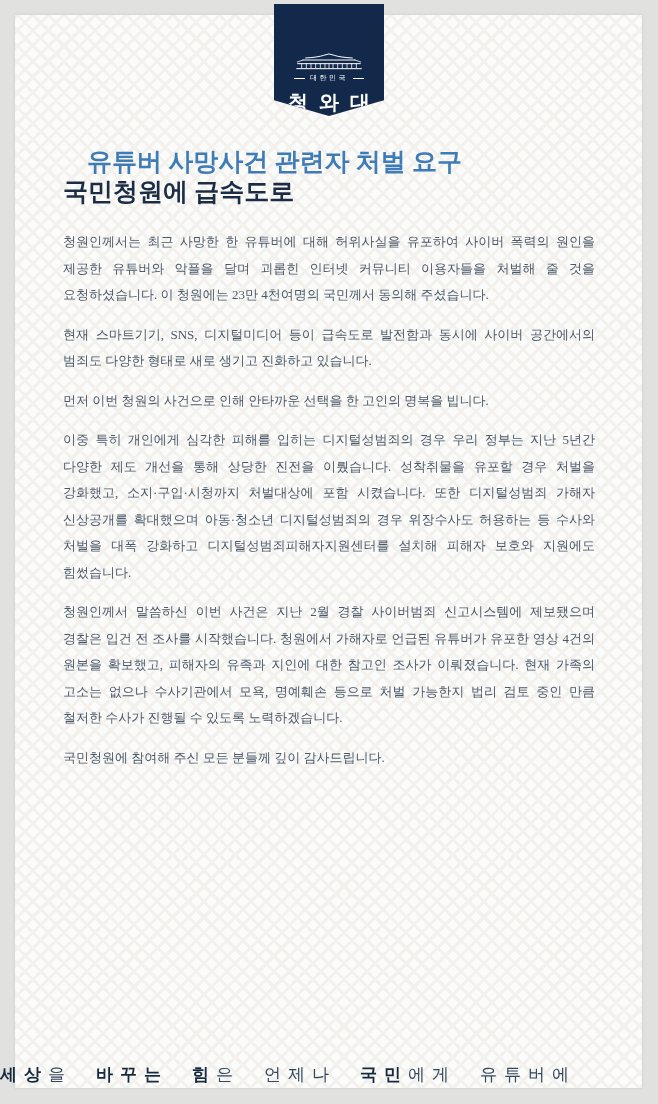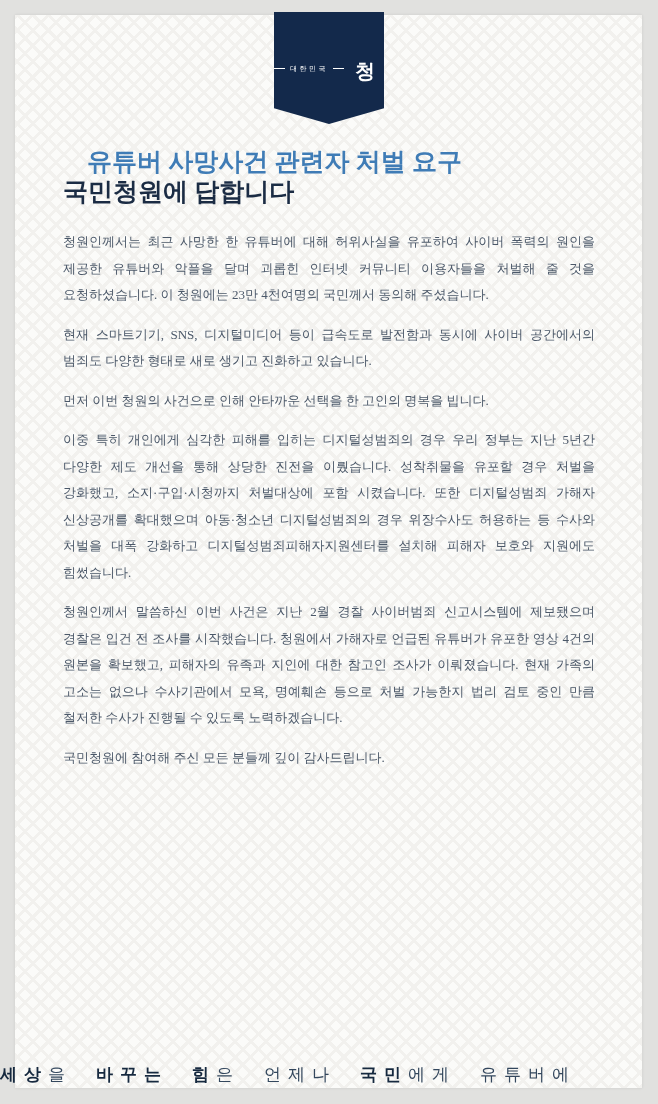--- a/index.html
+++ b/index.html
@@ -17,27 +17,27 @@
     background-color: #fbfbf9;
     background-image:
       repeating-linear-gradient(45deg,  #f2f1ee 0px, #f2f1ee 3px, transparent 3px, transparent 11px),
       repeating-linear-gradient(135deg, #f2f1ee 0px, #f2f1ee 3px, transparent 3px, transparent 11px);
     box-shadow: 0 0 3px rgba(0,0,0,0.10);
     overflow: hidden;
   }
   
   .banner {
     position: absolute;
-    left: 50%; top: 12px;
+    left: 50%; top: 4px;
     transform: translateX(-50%);
     width: 110px; height: 112px;
     background: #13294b;
     clip-path: polygon(0 0, 100% 0, 100% 86%, 50% 100%, 0 86%);
     z-index: 5;
-    display: flex; flex-direction: row; align-items: center;
+    display: flex; flex-direction: column; align-items: center;
     color: #ffffff;
   }
   .banner-building { margin-top: 48px; width: 82px; height: 28px; }
   .banner-country {
     display: flex; align-items: center; gap: 5px;
     margin-top: 1px;
     font-size: 7px; letter-spacing: 2.5px;
     white-space: nowrap;
   }
   .banner-country .dash { width: 11px; height: 1px; background: #ffffff; }
@@ -113,21 +113,21 @@
       <span class="dash"></span>
       <span>대한민국</span>
       <span class="dash"></span>
     </div>
     <div class="banner-org">청와대</div>
   </div>
 
   <div class="content">
     <h1 class="title">
       <span class="t1">유튜버 사망사건 관련자 처벌 요구</span>
-      <span class="t2">국민청원에 답합니다</span>
+      <span class="t2">국민청원에 급속도로</span>
     </h1>
 
     <div class="body-text">
       <p>청원인께서는 최근 사망한 한 유튜버에 대해 허위사실을 유포하여 사이버 폭력의 원인을 제공한 유튜버와 악플을 달며 괴롭힌 인터넷 커뮤니티 이용자들을 처벌해 줄 것을 요청하셨습니다. 이 청원에는 23만 4천여명의 국민께서 동의해 주셨습니다.</p>
       <p>현재 스마트기기, SNS, 디지털미디어 등이 급속도로 발전함과 동시에 사이버 공간에서의 범죄도 다양한 형태로 새로 생기고 진화하고 있습니다.</p>
       <p>먼저 이번 청원의 사건으로 인해 안타까운 선택을 한 고인의 명복을 빕니다.</p>
       <p>이중 특히 개인에게 심각한 피해를 입히는 디지털성범죄의 경우 우리 정부는 지난 5년간 다양한 제도 개선을 통해 상당한 진전을 이뤘습니다. 성착취물을 유포할 경우 처벌을 강화했고, 소지·구입·시청까지 처벌대상에 포함 시켰습니다. 또한 디지털성범죄 가해자 신상공개를 확대했으며 아동·청소년 디지털성범죄의 경우 위장수사도 허용하는 등 수사와 처벌을 대폭 강화하고 디지털성범죄피해자지원센터를 설치해 피해자 보호와 지원에도 힘썼습니다.</p>
       <p>청원인께서 말씀하신 이번 사건은 지난 2월 경찰 사이버범죄 신고시스템에 제보됐으며 경찰은 입건 전 조사를 시작했습니다. 청원에서 가해자로 언급된 유튜버가 유포한 영상 4건의 원본을 확보했고, 피해자의 유족과 지인에 대한 참고인 조사가 이뤄졌습니다. 현재 가족의 고소는 없으나 수사기관에서 모욕, 명예훼손 등으로 처벌 가능한지 법리 검토 중인 만큼 철저한 수사가 진행될 수 있도록 노력하겠습니다.</p>
       <p>국민청원에 참여해 주신 모든 분들께 깊이 감사드립니다.</p>
     </div>

